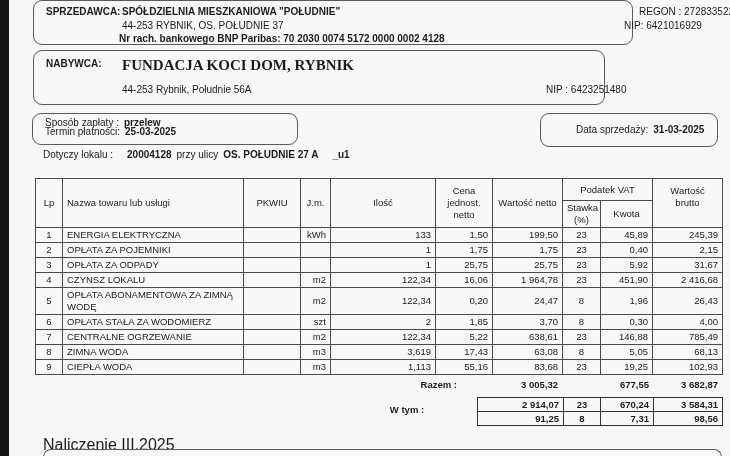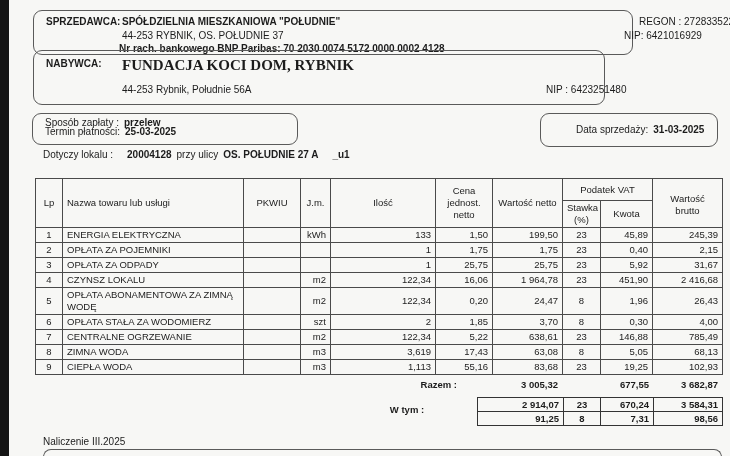--- a/index.html
+++ b/index.html
@@ -19,21 +19,21 @@
     position: absolute;
     border: 1.5px solid #5a5a5a;
     border-radius: 9px;
   }
   .abs { position: absolute; white-space: nowrap; }
   .b { font-weight: bold; }
   .fs10 { font-size: 10px; }
   .fs10_5 { font-size: 15px; font-family: Liberation Serif, serif; }
 
   
-  #seller-box { left: 33px; top: 10px; width: 600px; height: 45px; }
+  #seller-box { left: 33px; top: 0; width: 600px; height: 45px; }
   #buyer-box  { left: 33px; top: 50px; width: 572px; height: 55px; }
 
   
   #payment-box { left: 32px; top: 113px; width: 266px; height: 32px; }
   #date-box    { left: 540px; top: 113px; width: 178px; height: 34px; }
 
   .gap-left { margin-left: 5px; }
   .gap-wide { margin-left: 14px; }
 
   
@@ -72,21 +72,21 @@
   #wtym-table {
     position: absolute; left: 477px; top: 397px;
     border-collapse: collapse; table-layout: fixed;
     font-size: 9.5px; font-weight: bold;
   }
   #wtym-table td {
     border: 1.5px solid #333;
     height: 14px; padding: 0 4px; vertical-align: middle;
   }
 
-  #footer-note { left: 43px; top: 436px; font-size: 10px; }
+  #footer-note { left: 43px; top: 436px; font-size: 16px; }
   #bottom-cut {
     position: absolute; left: 43px; top: 449px; width: 679px; height: 10px;
     border: 1.5px solid #5a5a5a; border-bottom: none;
     border-radius: 8px 8px 0 0;
   }
 </style>
 </head>
 <body>
 
 <div class="scan-edge"></div>
@@ -142,21 +142,21 @@
   <thead>
     <tr class="h1">
       <th rowspan="2">Lp</th>
       <th rowspan="2" style="text-align:left;">Nazwa towaru lub usługi</th>
       <th rowspan="2">PKWIU</th>
       <th rowspan="2">J.m.</th>
       <th rowspan="2">Ilość</th>
       <th rowspan="2" style="white-space:normal;">Cena jednost. netto</th>
       <th rowspan="2" style="white-space:normal;">Wartość netto</th>
       <th colspan="2">Podatek VAT</th>
-      <th rowspan="2" style="white-space:normal; vertical-align:top; padding-top:14px;">Wartość brutto</th>
+      <th rowspan="2" style="white-space:normal; vertical-align:top; padding-top:6px;">Wartość brutto</th>
     </tr>
     <tr class="h2">
       <th style="white-space:normal;">Stawka (%)</th>
       <th>Kwota</th>
     </tr>
   </thead>
   <tbody>
       <tr>
         <td class="c-lp">1</td>
         <td class="c-name">ENERGIA ELEKTRYCZNA</td>

